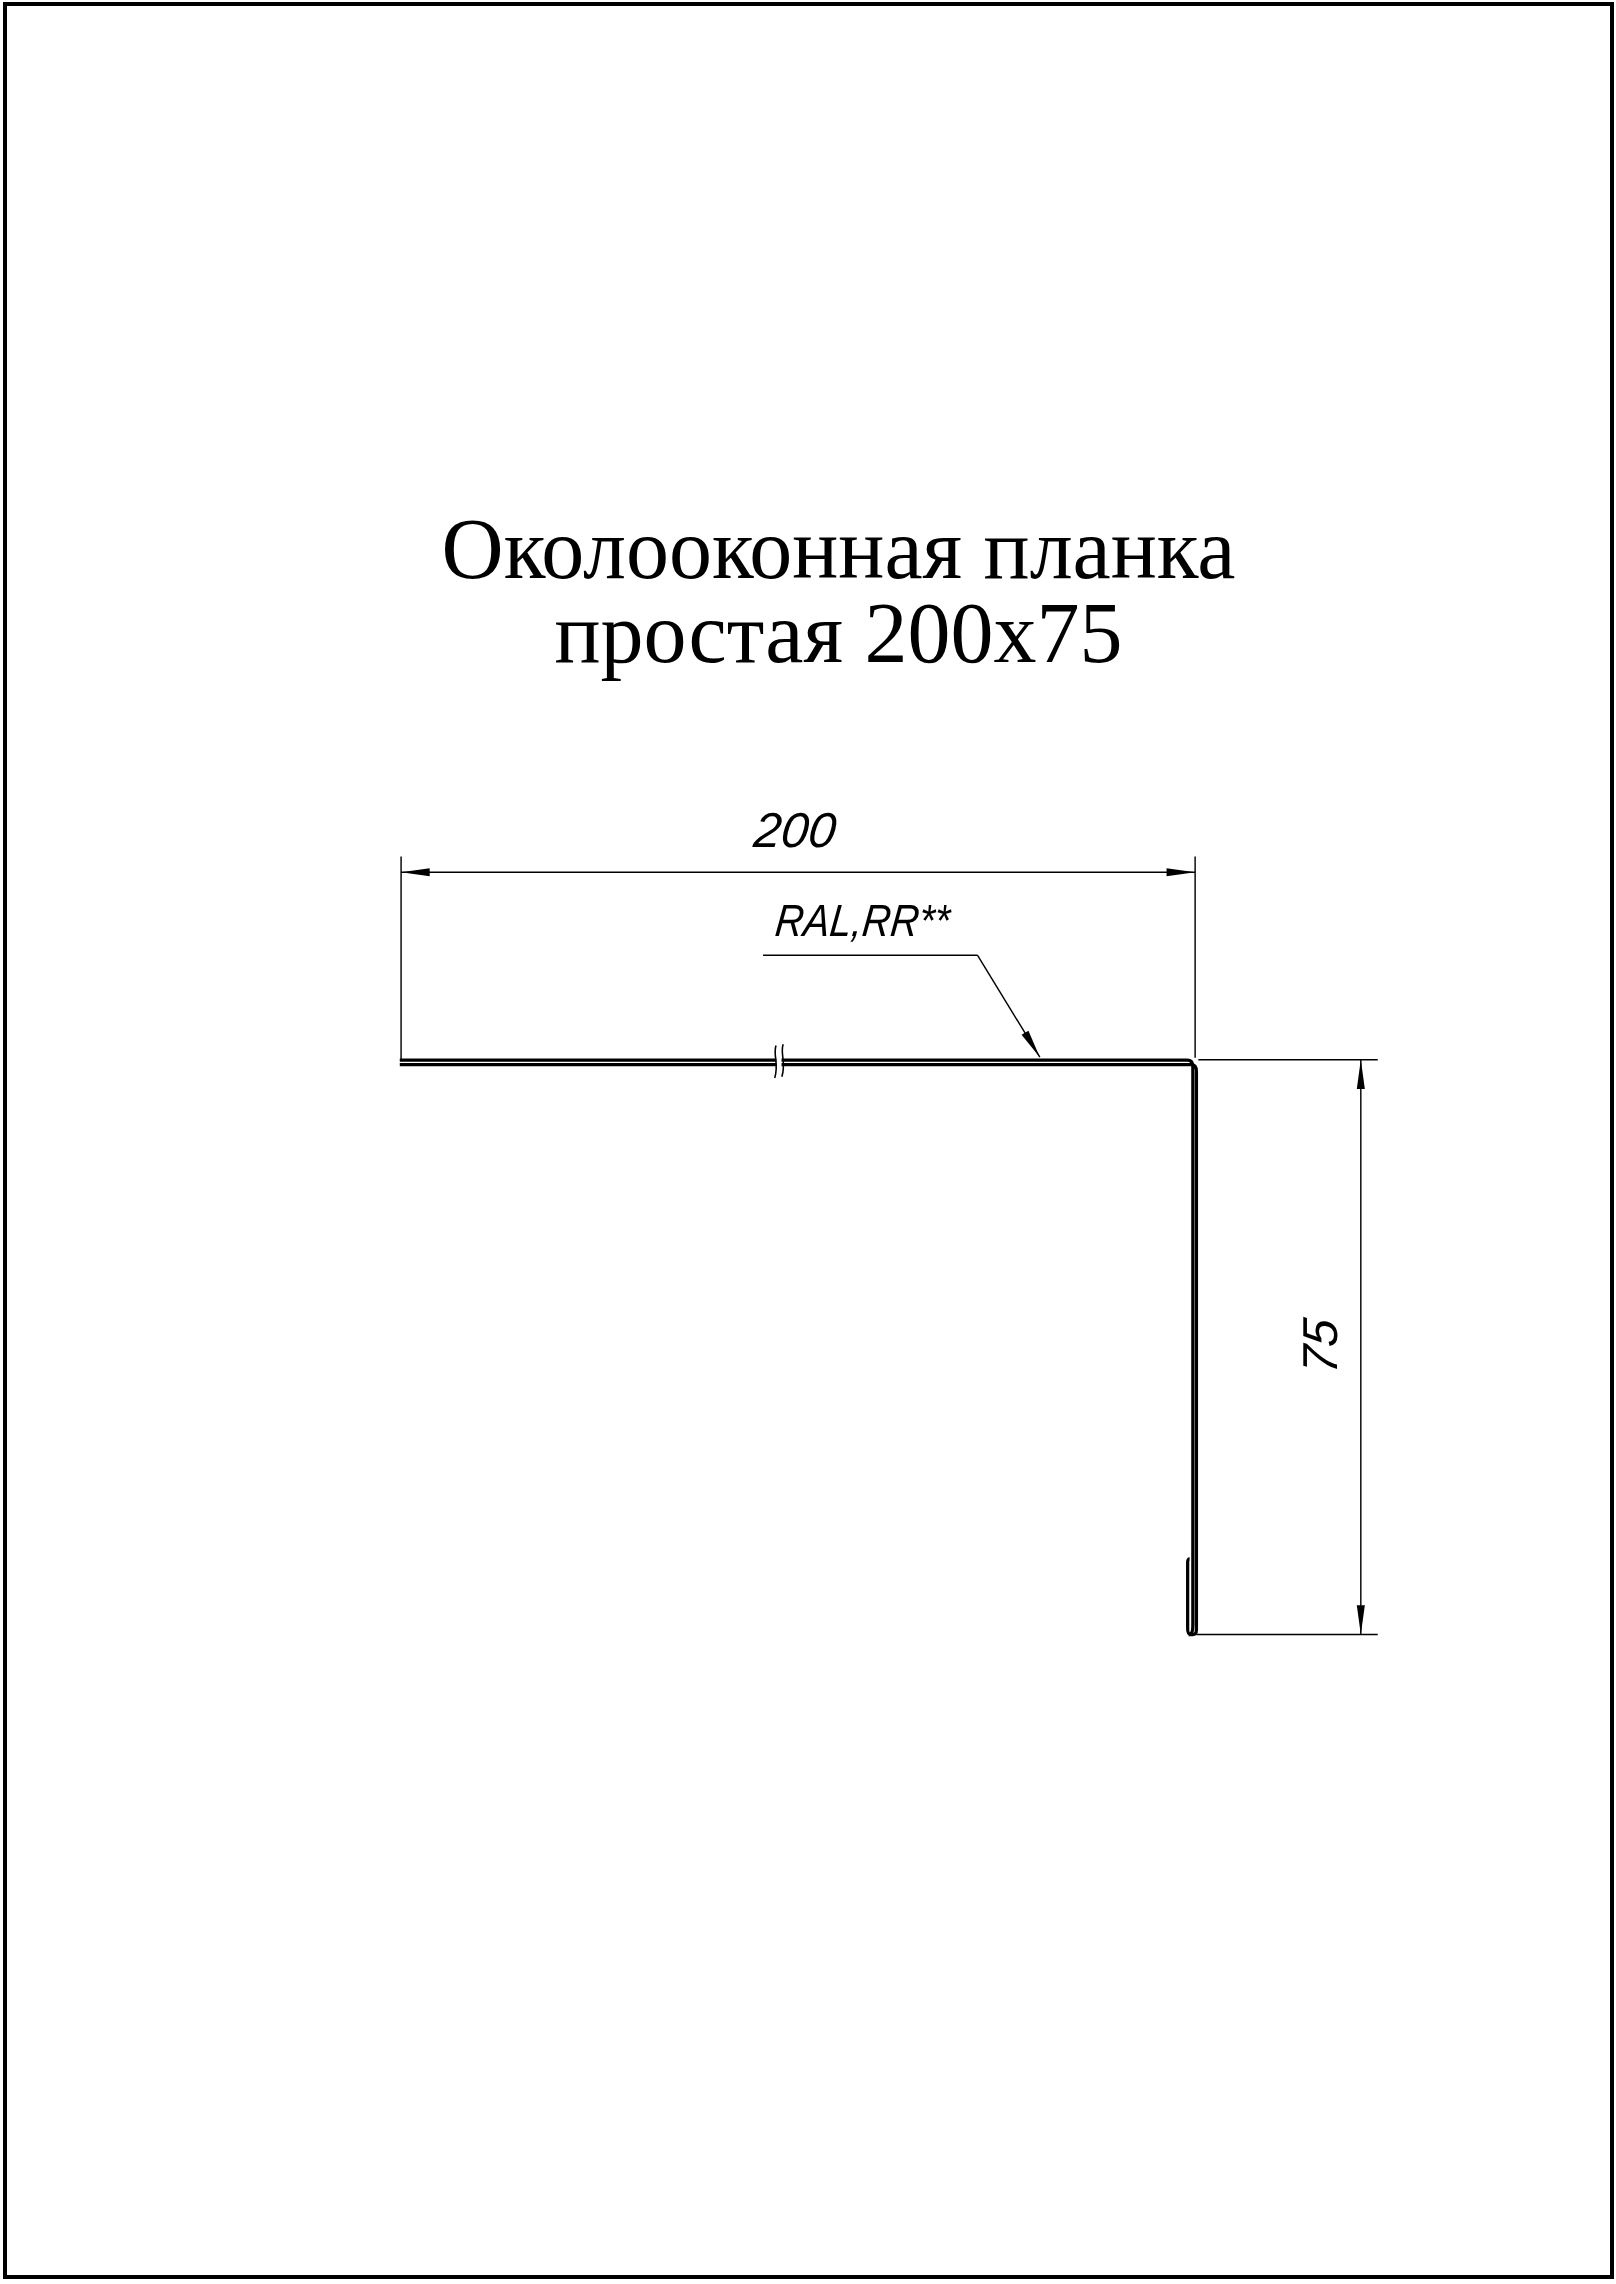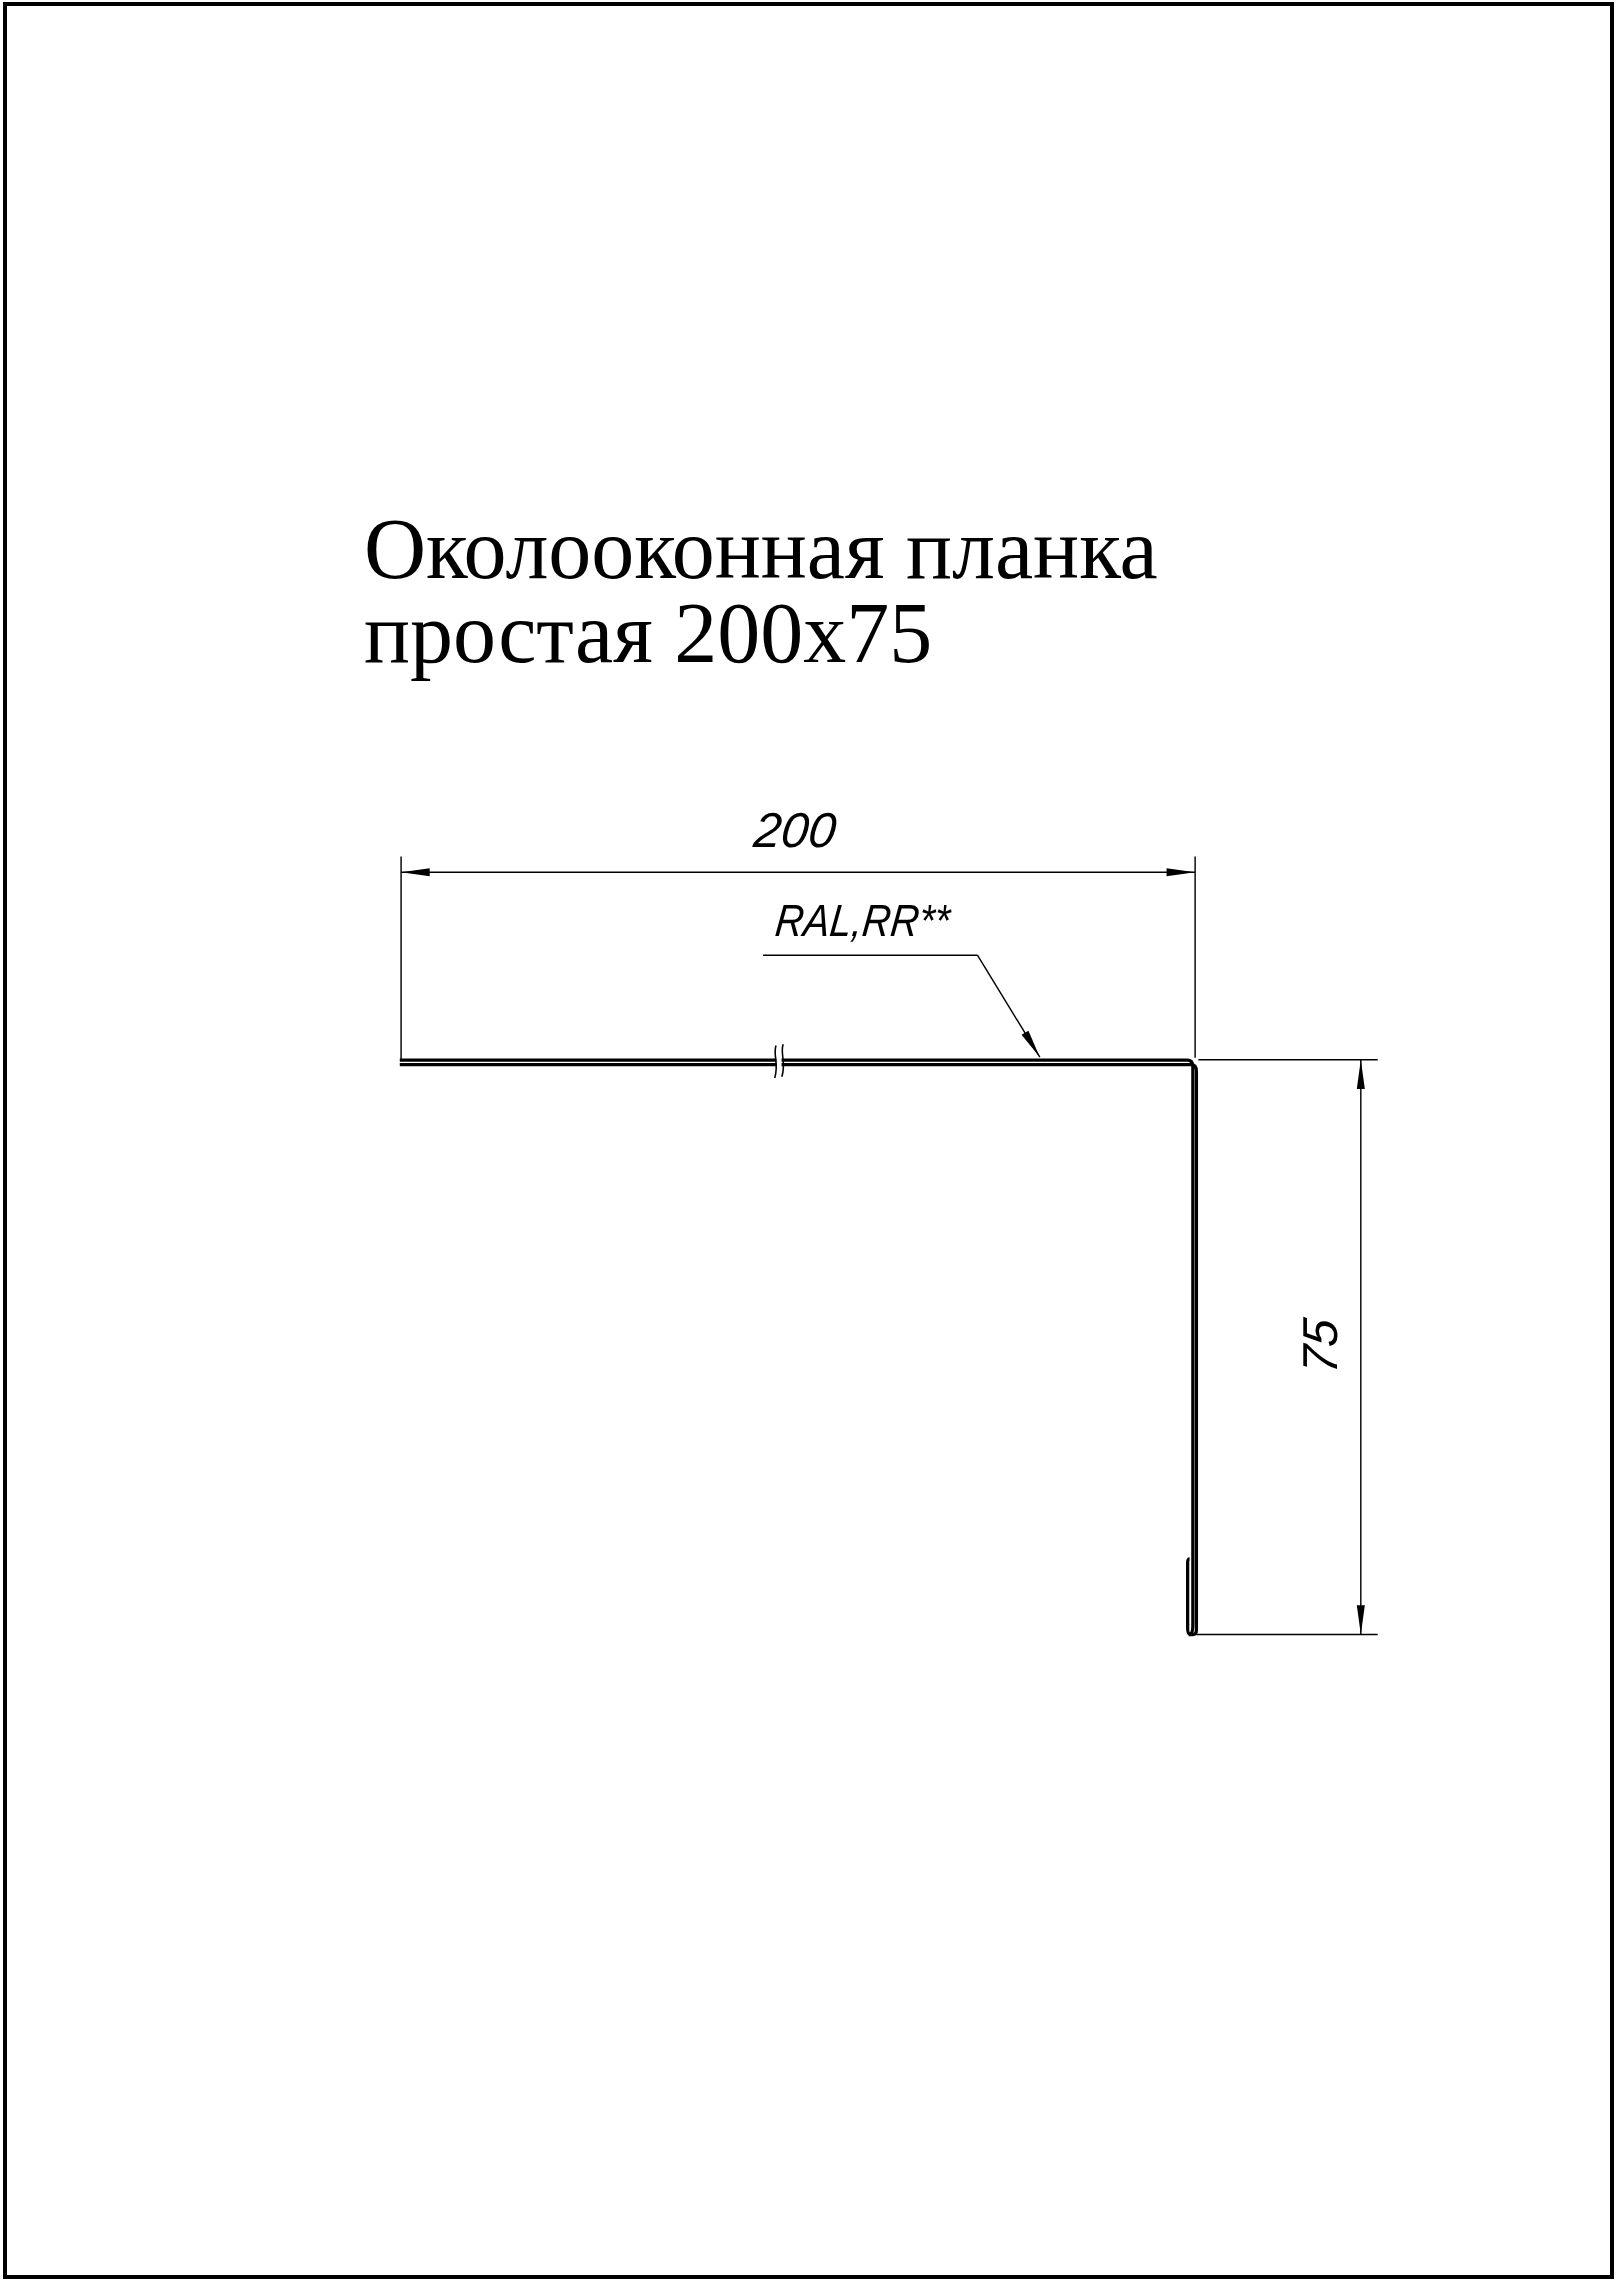--- a/index.html
+++ b/index.html
@@ -14,20 +14,21 @@
   .page-frame{
     position:absolute;
     left:2.6px;top:1.9px;
     width:1611px;height:2277px;
     border:4.5px solid #000;
     box-sizing:border-box;
   }
   .drawing-title{
     position:absolute;
     left:364px;top:507px;width:949px;
+    text-align:center;
     font-family:"Liberation Serif",serif;
     font-size:86px;
     line-height:84px;
     white-space:nowrap;
   }
   .drawing-svg{
     position:absolute;left:0;top:0;width:1617px;height:2284px;
   }
   .dim-text{
     position:absolute;

